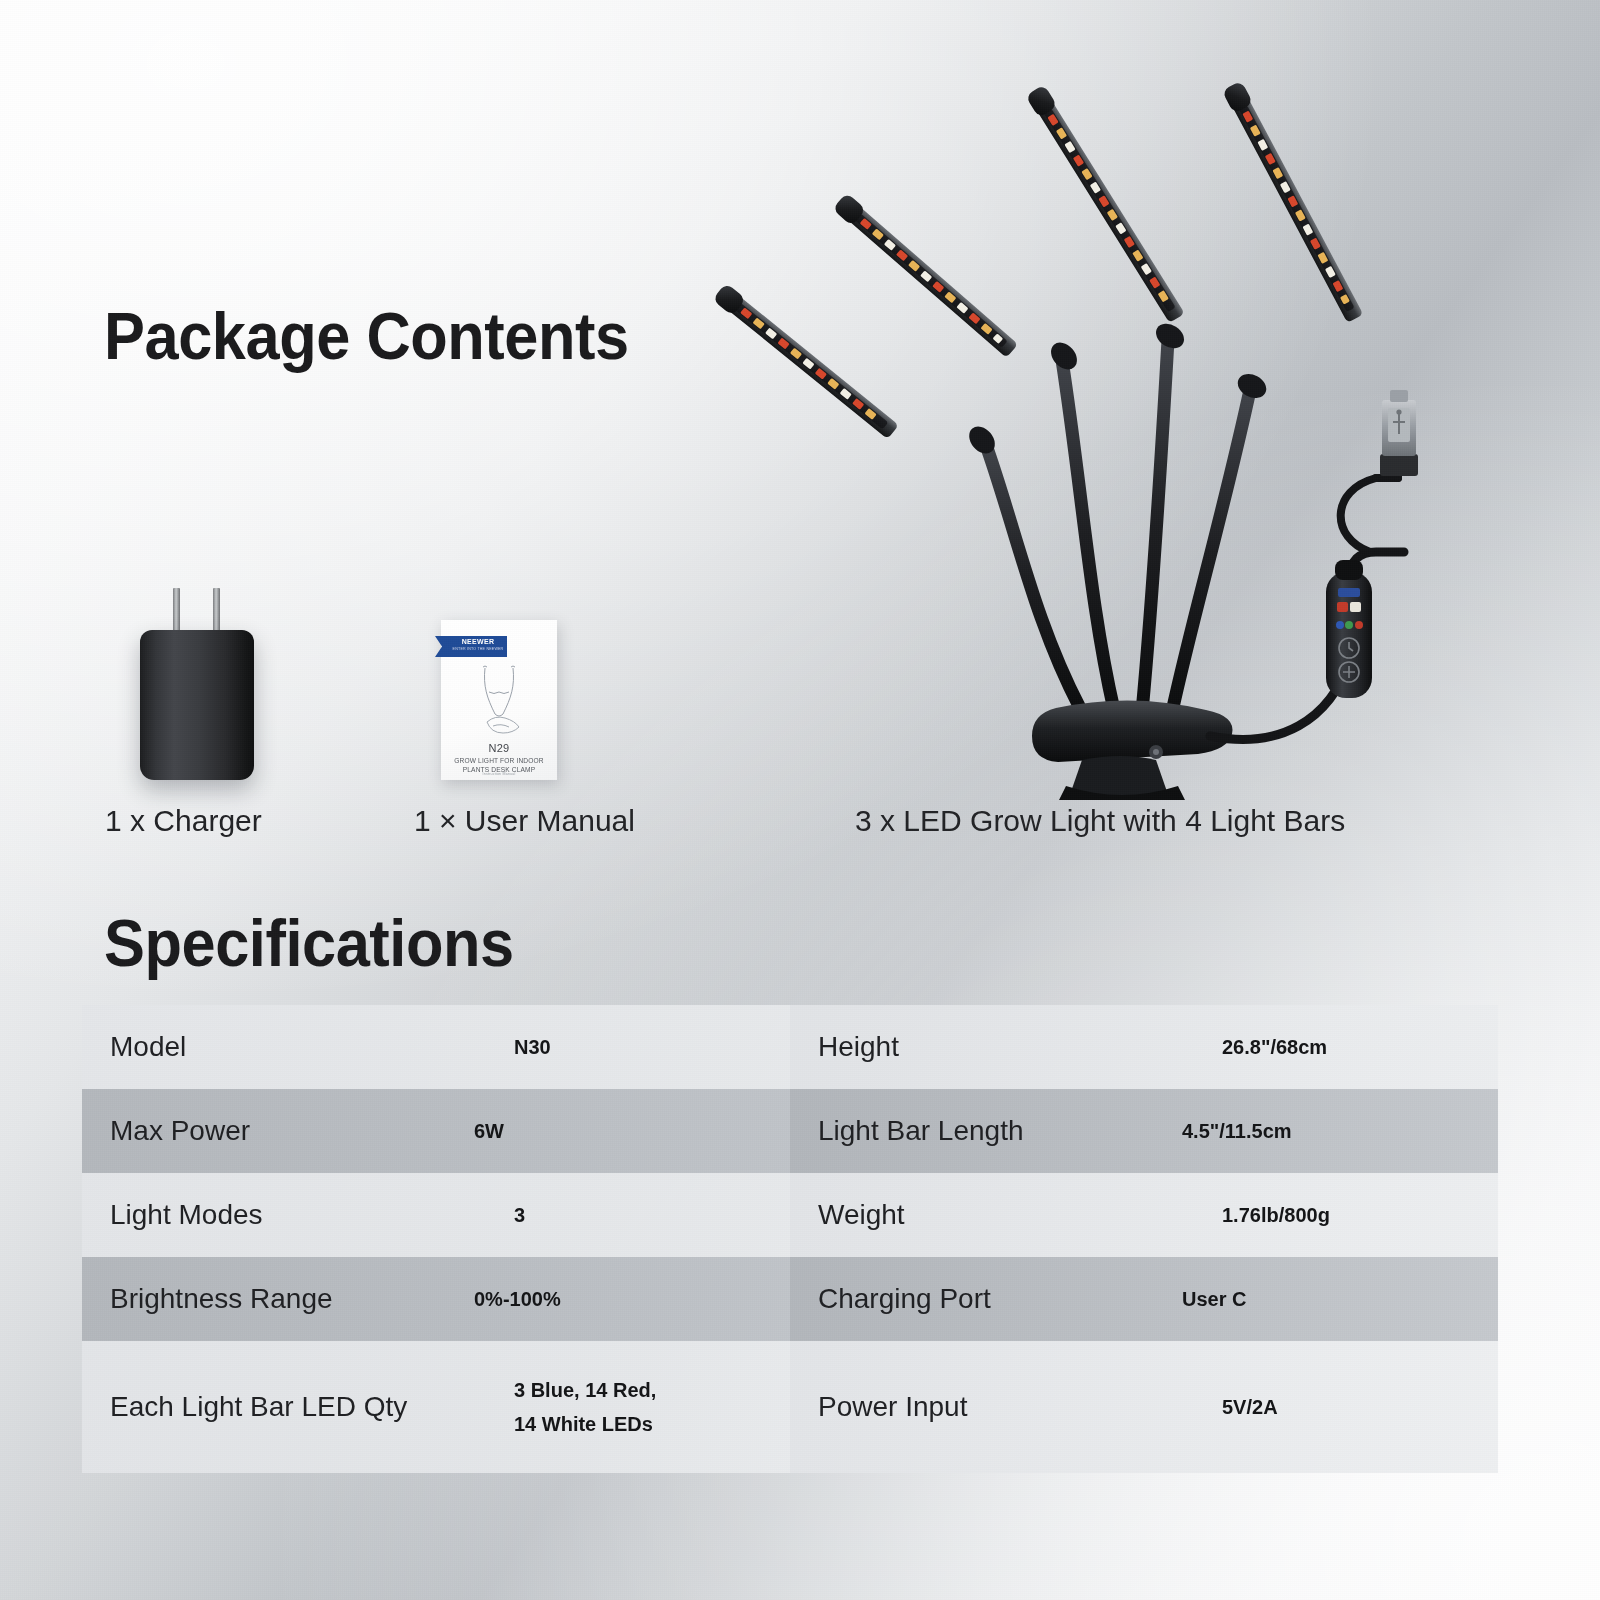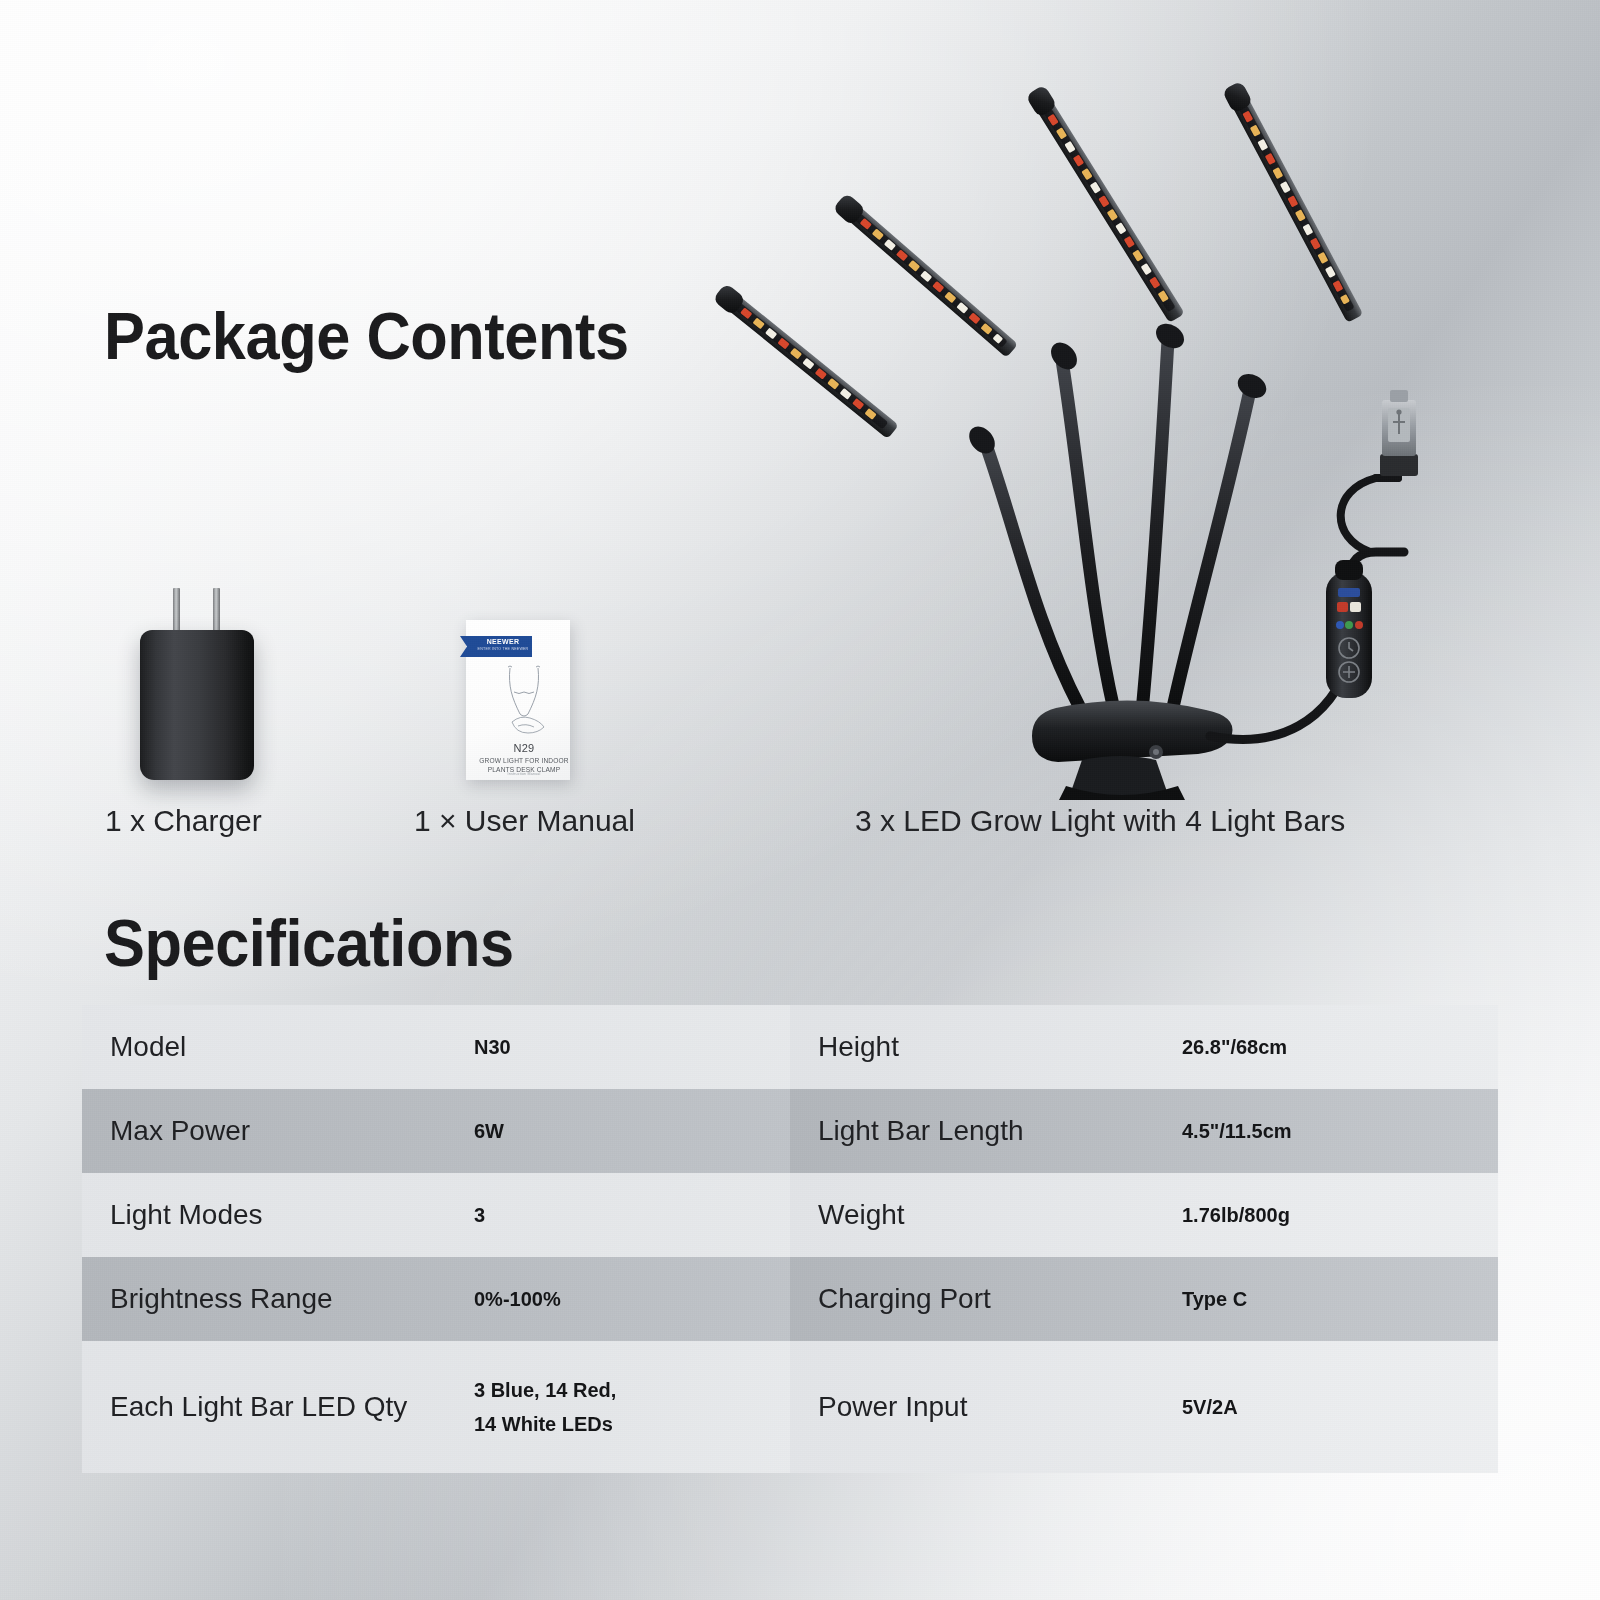--- a/index.html
+++ b/index.html
@@ -80,21 +80,21 @@
   #charger-body {
     position: absolute; left: 0; top: 42px; width: 114px; height: 150px;
     border-radius: 12px 12px 14px 14px;
     background: linear-gradient(90deg,
       #1d1e20 0%, #34363a 14%, #44464b 30%, #3a3c40 52%, #2a2b2e 74%, #161718 92%, #0f1011 100%);
     box-shadow: 0 10px 22px rgba(40,45,55,0.30);
   }
 
   
   #manual {
-    position: absolute; left: 466px; top: 620px; width: 104px; height: 160px;
+    position: absolute; left: 441px; top: 620px; width: 116px; height: 160px;
     background: linear-gradient(160deg,#ffffff 0%,#fdfdfd 60%,#f2f3f4 100%);
     box-shadow: 2px 5px 14px rgba(60,65,75,0.22);
   }
   #manual-banner {
     position: absolute; left: -6px; top: 16px; width: 72px; height: 21px;
     background: #1f4b97;
     clip-path: polygon(0 0, 100% 0, 100% 100%, 0 100%, 7px 50%);
   }
   #manual-brand {
     position: absolute; left: 10px; top: 18px; width: 54px;
@@ -132,21 +132,21 @@
   #spec-right { left: 790px; top: 1005px; }
 
   .spec-row {
     display: flex;
     align-items: center;
     height: 84px;
     box-sizing: border-box;
     padding-left: 28px;
   }
   .spec-row.tall { height: 132px; }
-  .spec-row.odd  { background: linear-gradient(90deg, rgba(228,230,233,0.90), rgba(235,237,239,0.86)); }
+  .spec-row.odd  { background: linear-gradient(90deg, rgba(228,230,233,0.90), rgba(235,237,239,0.86)); gap: 40px; }
   .spec-row.even { background: linear-gradient(90deg, rgba(176,180,185,0.92), rgba(190,194,199,0.88)); }
 
   .spec-label {
     width: 364px;
     font-size: 28px;
     color: #1f2023;
     font-family: "Liberation Sans", sans-serif;
   }
   .spec-value {
     font-size: 20px;
@@ -413,21 +413,21 @@
     <div class="spec-row even">
       <div class="spec-label">Light Bar Length</div>
       <div class="spec-value">4.5"/11.5cm</div>
     </div>
     <div class="spec-row odd">
       <div class="spec-label">Weight</div>
       <div class="spec-value">1.76lb/800g</div>
     </div>
     <div class="spec-row even">
       <div class="spec-label">Charging Port</div>
-      <div class="spec-value">Type C</div>
+      <div class="spec-value">User C</div>
     </div>
     <div class="spec-row odd tall">
       <div class="spec-label">Power Input</div>
       <div class="spec-value">5V/2A</div>
     </div>
   </div>
 
   <div id="grain"></div>
 </div>
 

